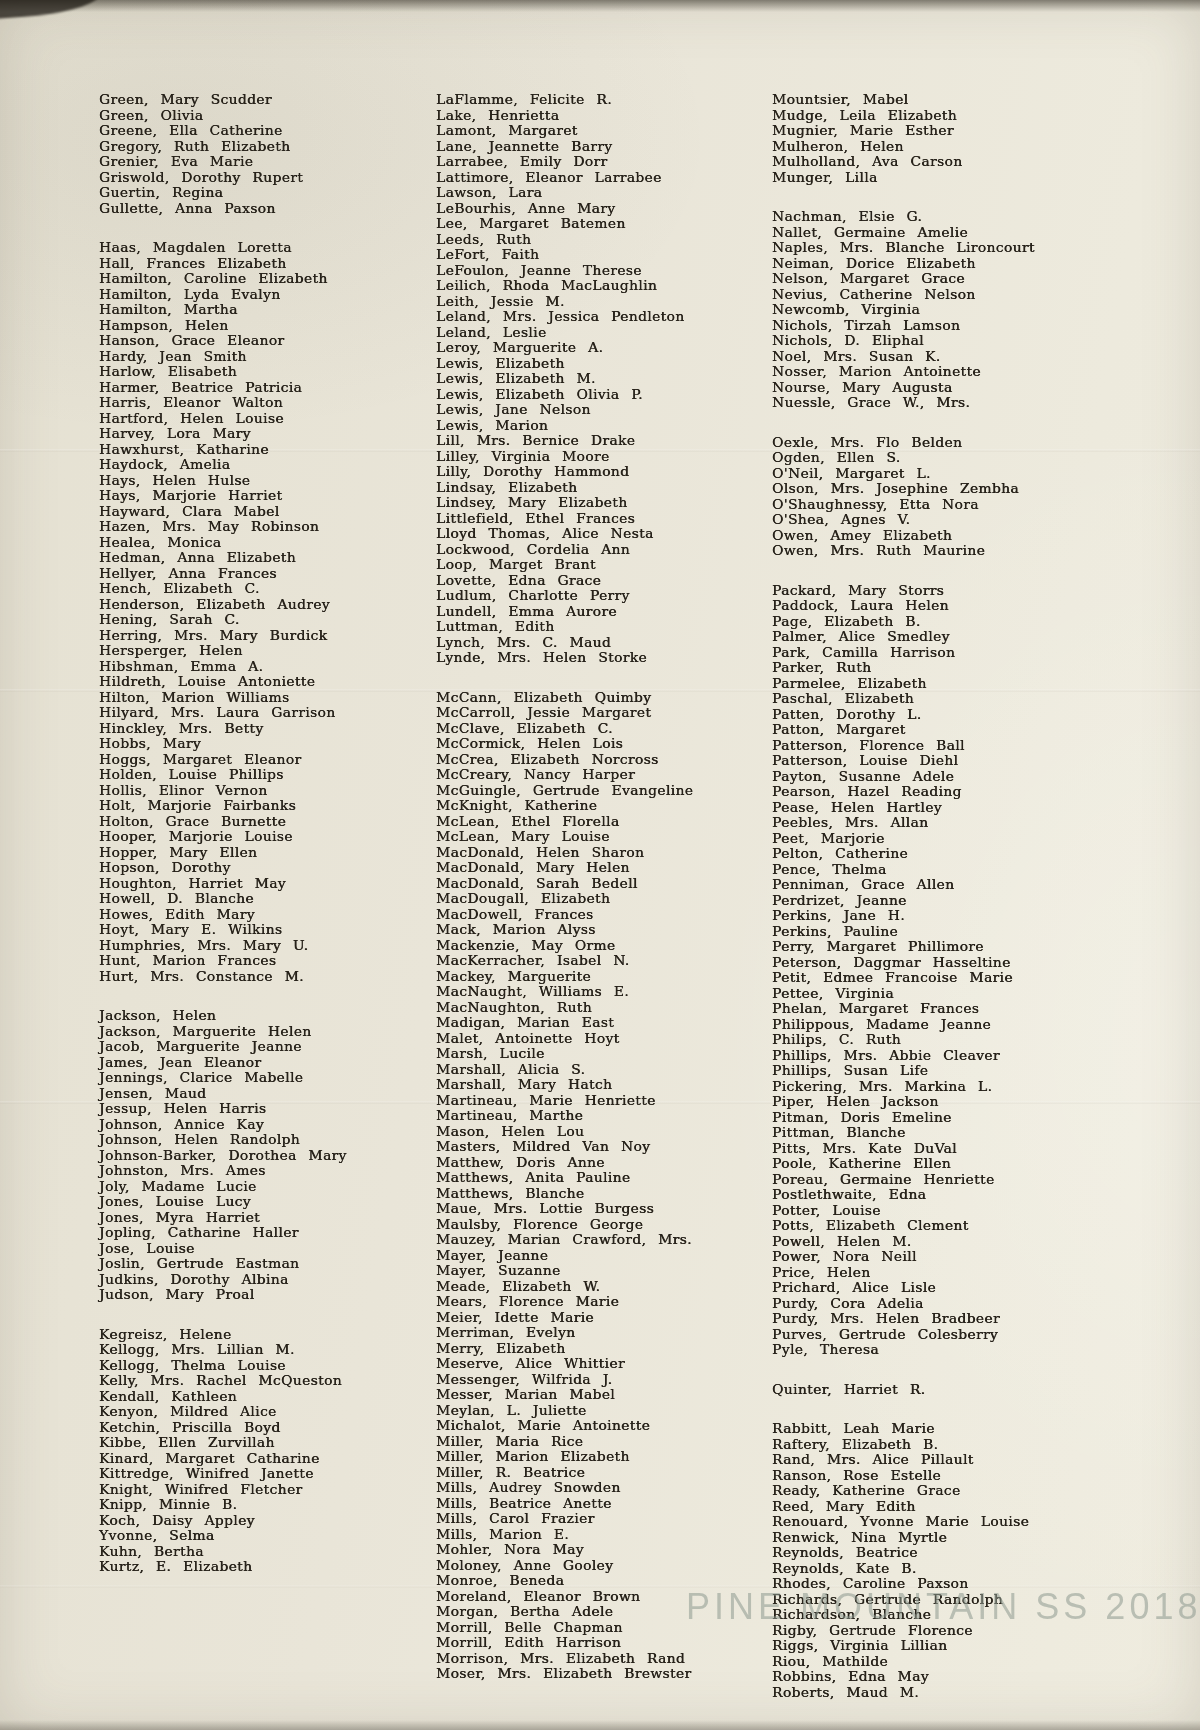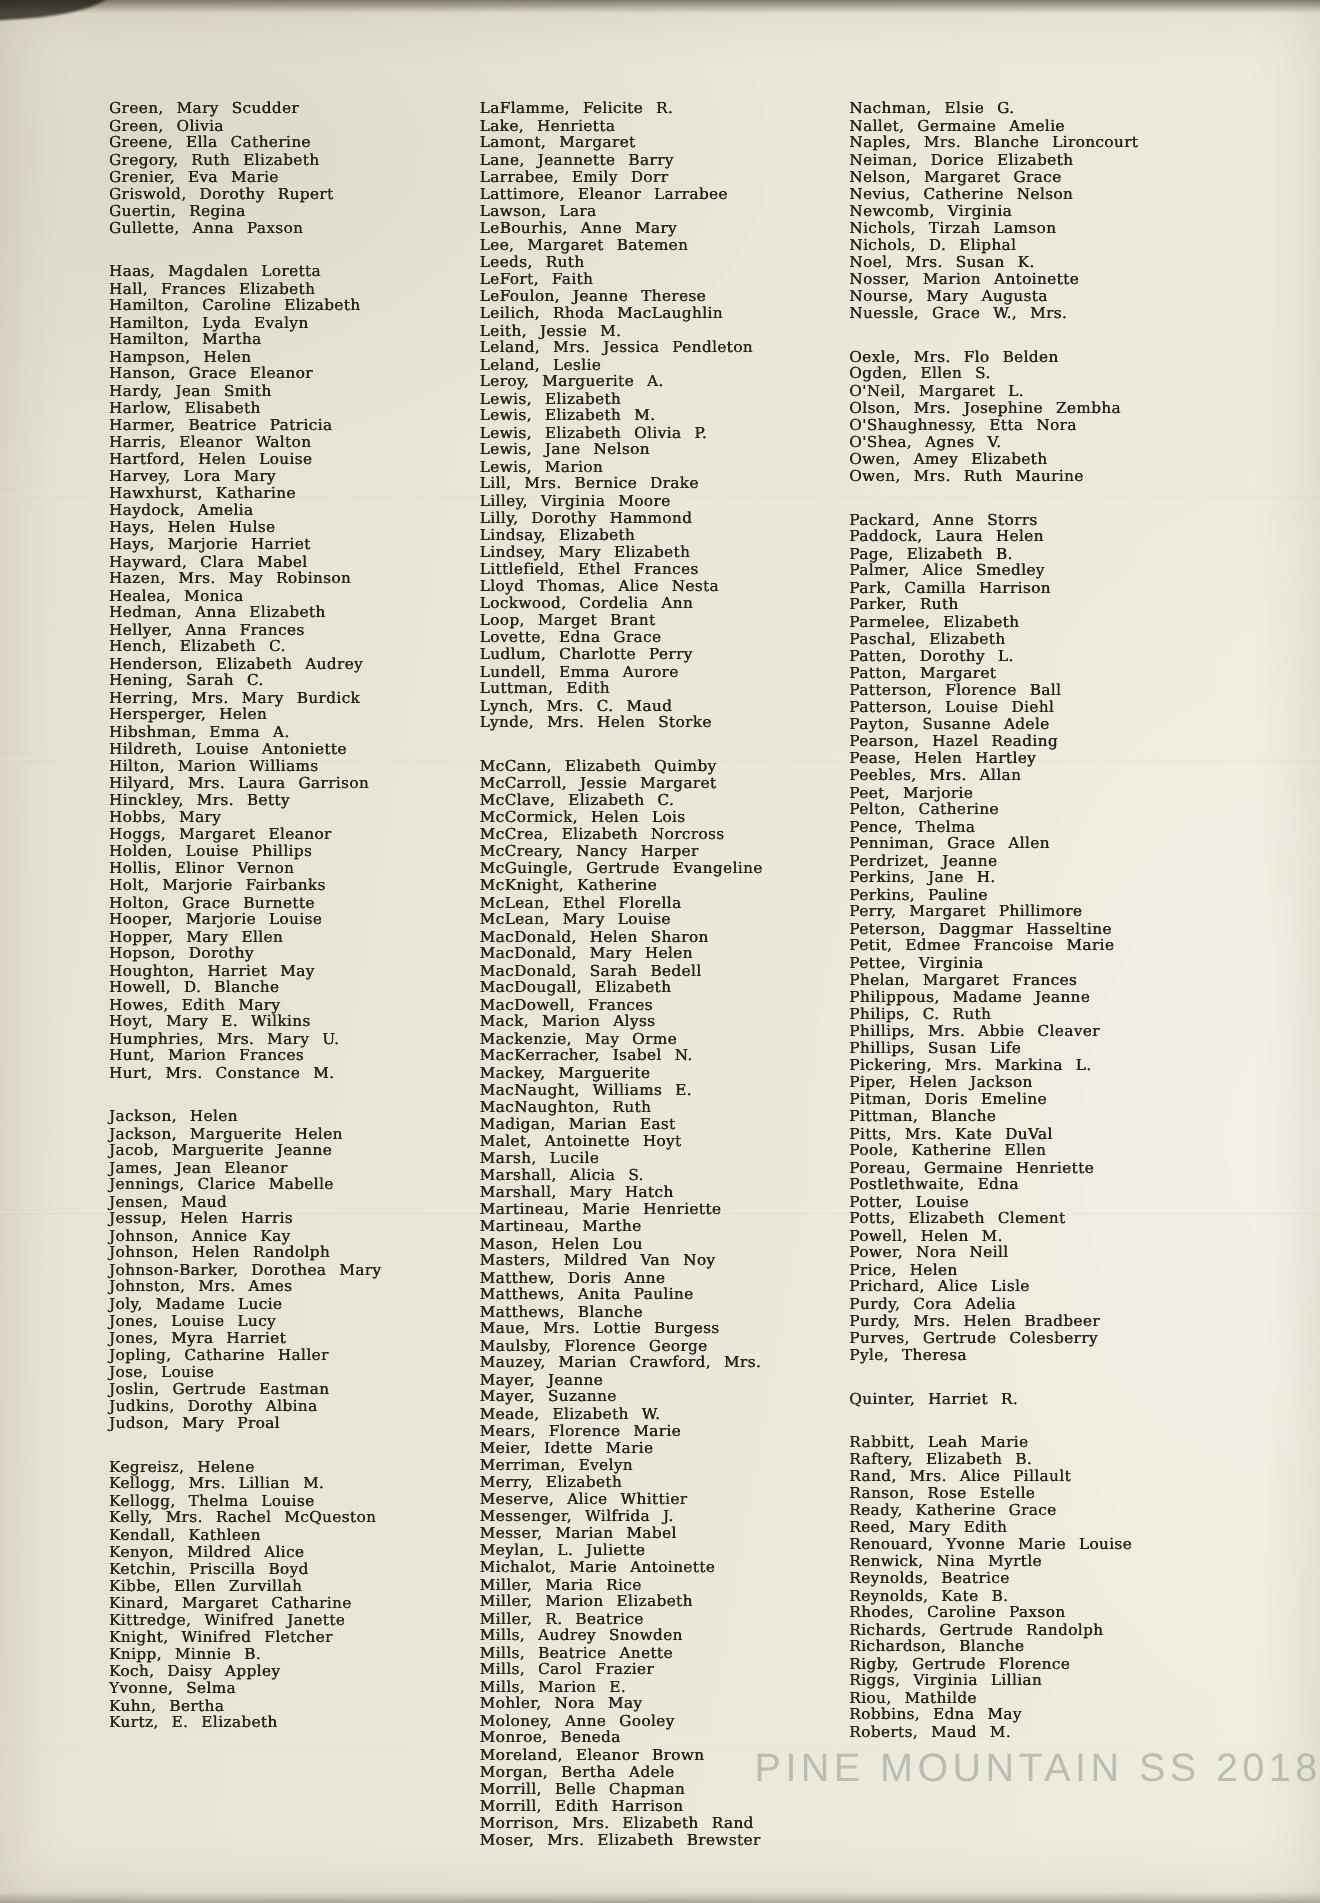--- a/index.html
+++ b/index.html
@@ -275,20 +275,28 @@
         <div class="entry">Moreland, Eleanor Brown</div>
         <div class="entry">Morgan, Bertha Adele</div>
         <div class="entry">Morrill, Belle Chapman</div>
         <div class="entry">Morrill, Edith Harrison</div>
         <div class="entry">Morrison, Mrs. Elizabeth Rand</div>
         <div class="entry">Moser, Mrs. Elizabeth Brewster</div>
       </div>
     </div>
   <div class="col col-3">
       <div class="group">
+        <div class="entry">Mountsier, Mabel</div>
+        <div class="entry">Mudge, Leila Elizabeth</div>
+        <div class="entry">Mugnier, Marie Esther</div>
+        <div class="entry">Mulheron, Helen</div>
+        <div class="entry">Mulholland, Ava Carson</div>
+        <div class="entry">Munger, Lilla</div>
+      </div>
+      <div class="group">
         <div class="entry">Nachman, Elsie G.</div>
         <div class="entry">Nallet, Germaine Amelie</div>
         <div class="entry">Naples, Mrs. Blanche Lironcourt</div>
         <div class="entry">Neiman, Dorice Elizabeth</div>
         <div class="entry">Nelson, Margaret Grace</div>
         <div class="entry">Nevius, Catherine Nelson</div>
         <div class="entry">Newcomb, Virginia</div>
         <div class="entry">Nichols, Tirzah Lamson</div>
         <div class="entry">Nichols, D. Eliphal</div>
         <div class="entry">Noel, Mrs. Susan K.</div>
@@ -300,21 +308,21 @@
         <div class="entry">Oexle, Mrs. Flo Belden</div>
         <div class="entry">Ogden, Ellen S.</div>
         <div class="entry">O'Neil, Margaret L.</div>
         <div class="entry">Olson, Mrs. Josephine Zembha</div>
         <div class="entry">O'Shaughnessy, Etta Nora</div>
         <div class="entry">O'Shea, Agnes V.</div>
         <div class="entry">Owen, Amey Elizabeth</div>
         <div class="entry">Owen, Mrs. Ruth Maurine</div>
       </div>
       <div class="group">
-        <div class="entry">Packard, Anne Storrs</div>
+        <div class="entry">Packard, Mary Storrs</div>
         <div class="entry">Paddock, Laura Helen</div>
         <div class="entry">Page, Elizabeth B.</div>
         <div class="entry">Palmer, Alice Smedley</div>
         <div class="entry">Park, Camilla Harrison</div>
         <div class="entry">Parker, Ruth</div>
         <div class="entry">Parmelee, Elizabeth</div>
         <div class="entry">Paschal, Elizabeth</div>
         <div class="entry">Patten, Dorothy L.</div>
         <div class="entry">Patton, Margaret</div>
         <div class="entry">Patterson, Florence Ball</div>

